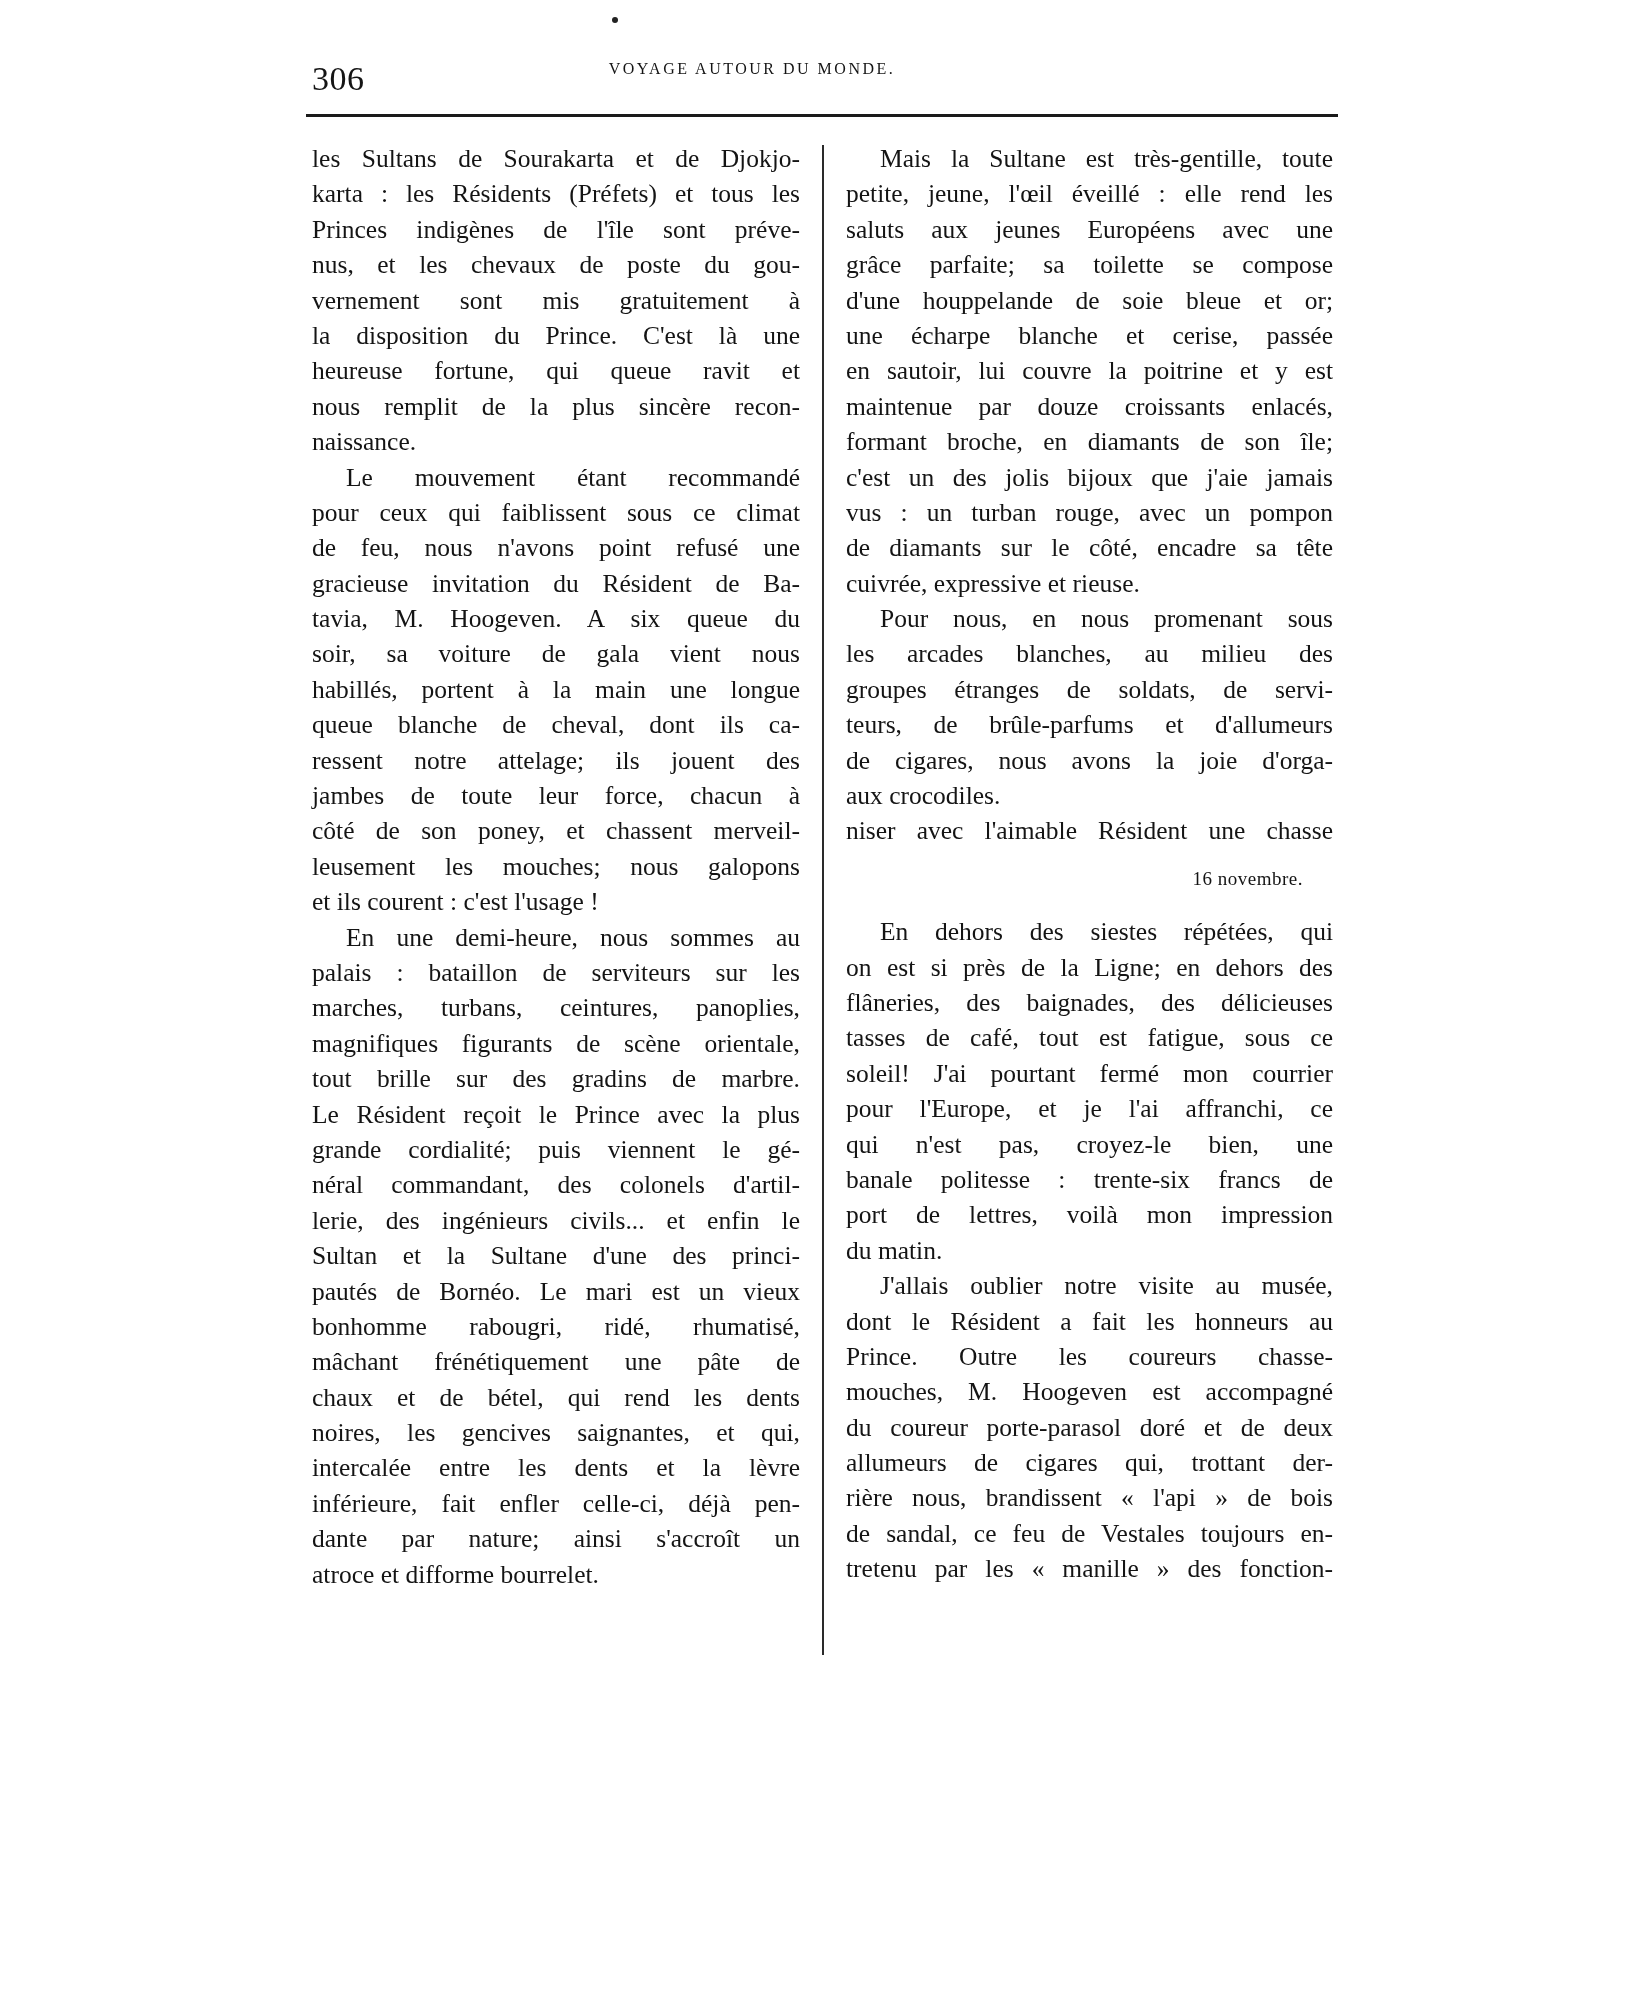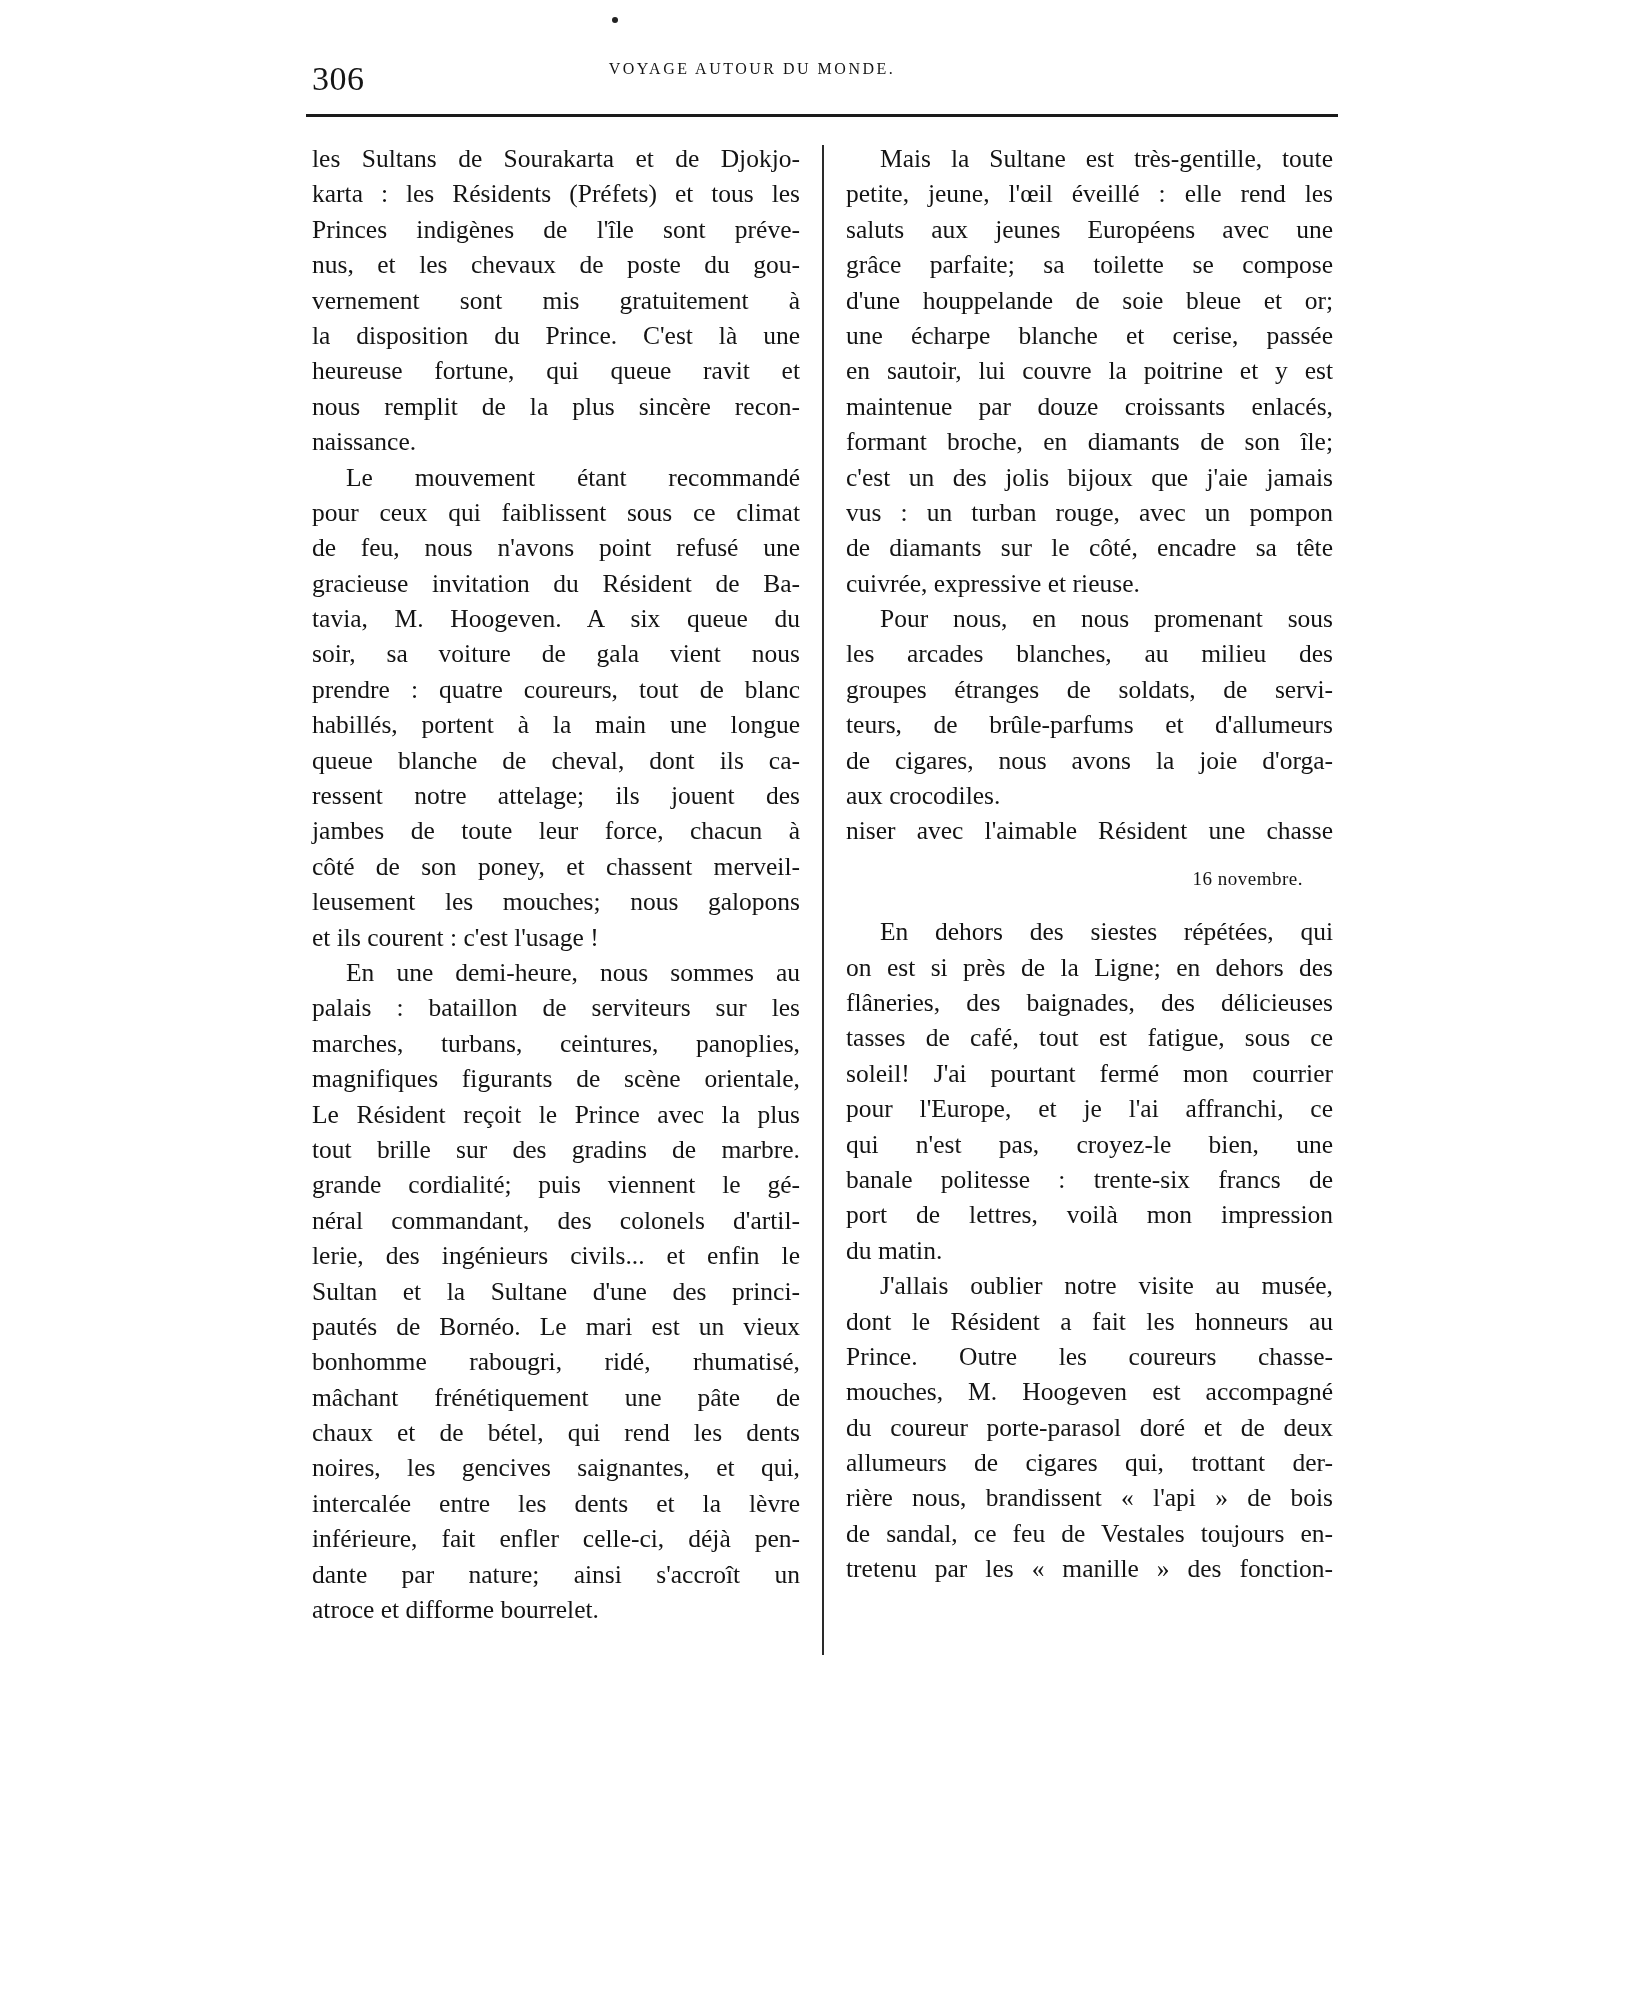--- a/index.html
+++ b/index.html
@@ -37,34 +37,33 @@
     <span class="line">la disposition du Prince. C'est là une</span>
     <span class="line">heureuse fortune, qui queue ravit et</span>
     <span class="line">nous remplit de la plus sincère recon-</span>
     <span class="line last">naissance.</span>
     <span class="line indent">Le mouvement étant recommandé</span>
     <span class="line">pour ceux qui faiblissent sous ce climat</span>
     <span class="line">de feu, nous n'avons point refusé une</span>
     <span class="line">gracieuse invitation du Résident de Ba-</span>
     <span class="line">tavia, M. Hoogeven. A six queue du</span>
     <span class="line">soir, sa voiture de gala vient nous</span>
-    <span class="line">prendre : quatre coureurs, tout de blanc</span>
     <span class="line">habillés, portent à la main une longue</span>
     <span class="line">queue blanche de cheval, dont ils ca-</span>
     <span class="line">ressent notre attelage; ils jouent des</span>
     <span class="line">jambes de toute leur force, chacun à</span>
     <span class="line">côté de son poney, et chassent merveil-</span>
     <span class="line">leusement les mouches; nous galopons</span>
     <span class="line last">et ils courent : c'est l'usage !</span>
     <span class="line indent">En une demi-heure, nous sommes au</span>
     <span class="line">palais : bataillon de serviteurs sur les</span>
     <span class="line">marches, turbans, ceintures, panoplies,</span>
     <span class="line">magnifiques figurants de scène orientale,</span>
+    <span class="line">tout brille sur des gradins de marbre.</span>
     <span class="line">Le Résident reçoit le Prince avec la plus</span>
-    <span class="line">tout brille sur des gradins de marbre.</span>
     <span class="line">grande cordialité; puis viennent le gé-</span>
     <span class="line">néral commandant, des colonels d'artil-</span>
     <span class="line">lerie, des ingénieurs civils... et enfin le</span>
     <span class="line">Sultan et la Sultane d'une des princi-</span>
     <span class="line">pautés de Bornéo. Le mari est un vieux</span>
     <span class="line">bonhomme rabougri, ridé, rhumatisé,</span>
     <span class="line">mâchant frénétiquement une pâte de</span>
     <span class="line">chaux et de bétel, qui rend les dents</span>
     <span class="line">noires, les gencives saignantes, et qui,</span>
     <span class="line">intercalée entre les dents et la lèvre</span>

